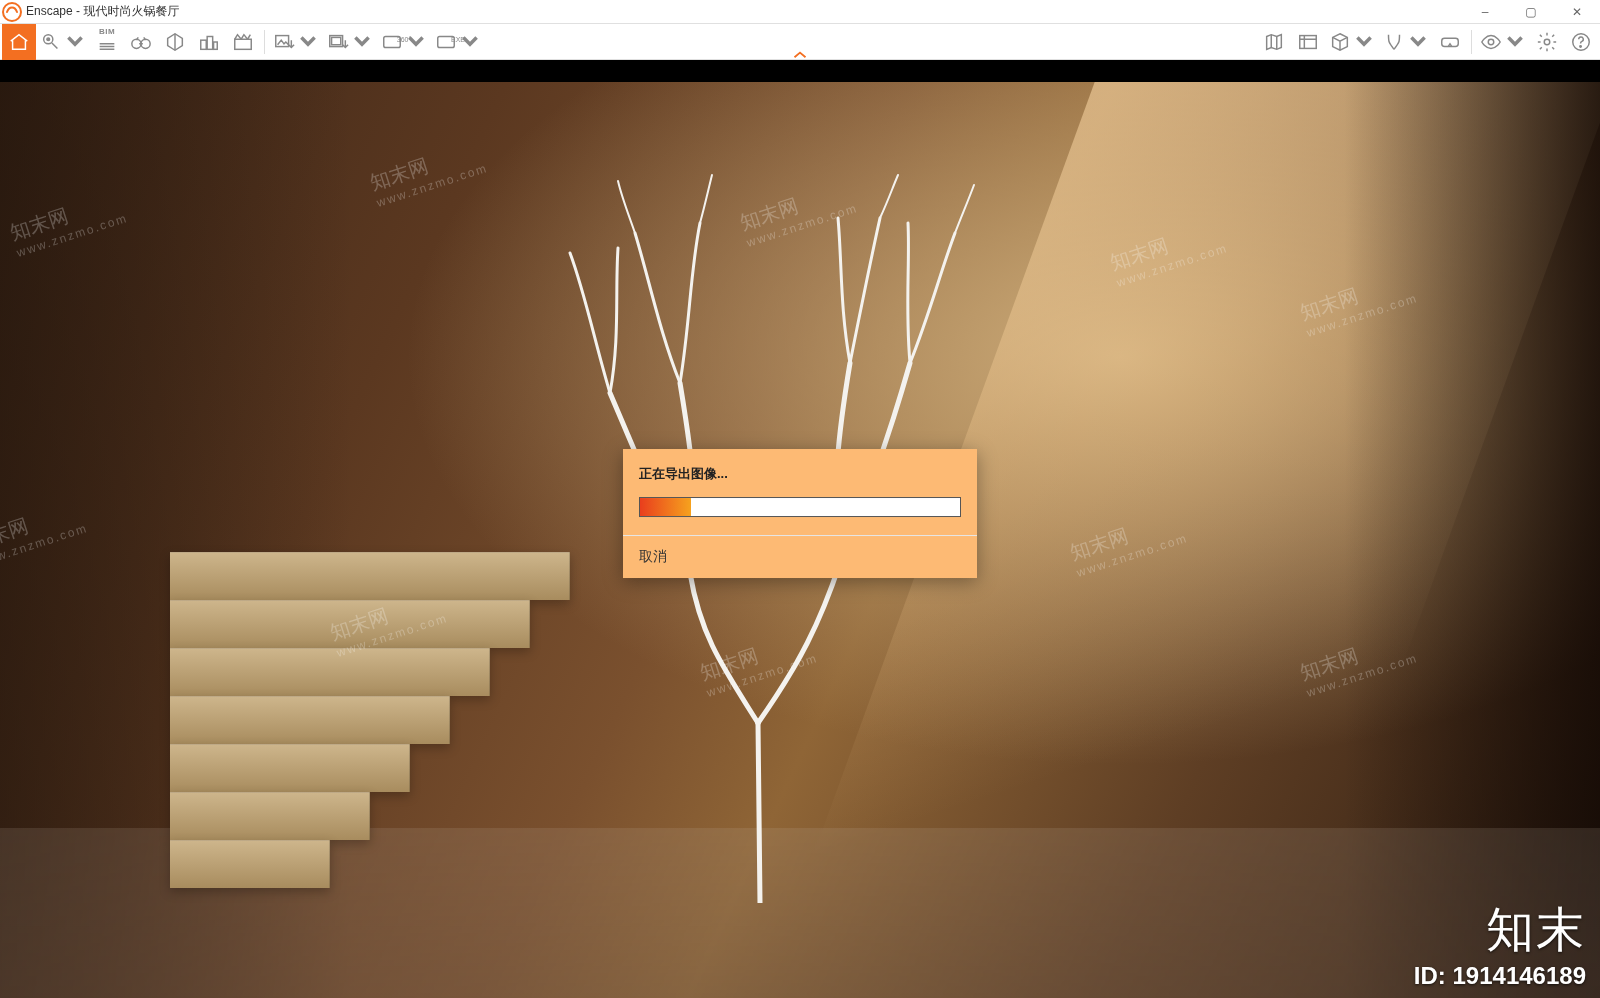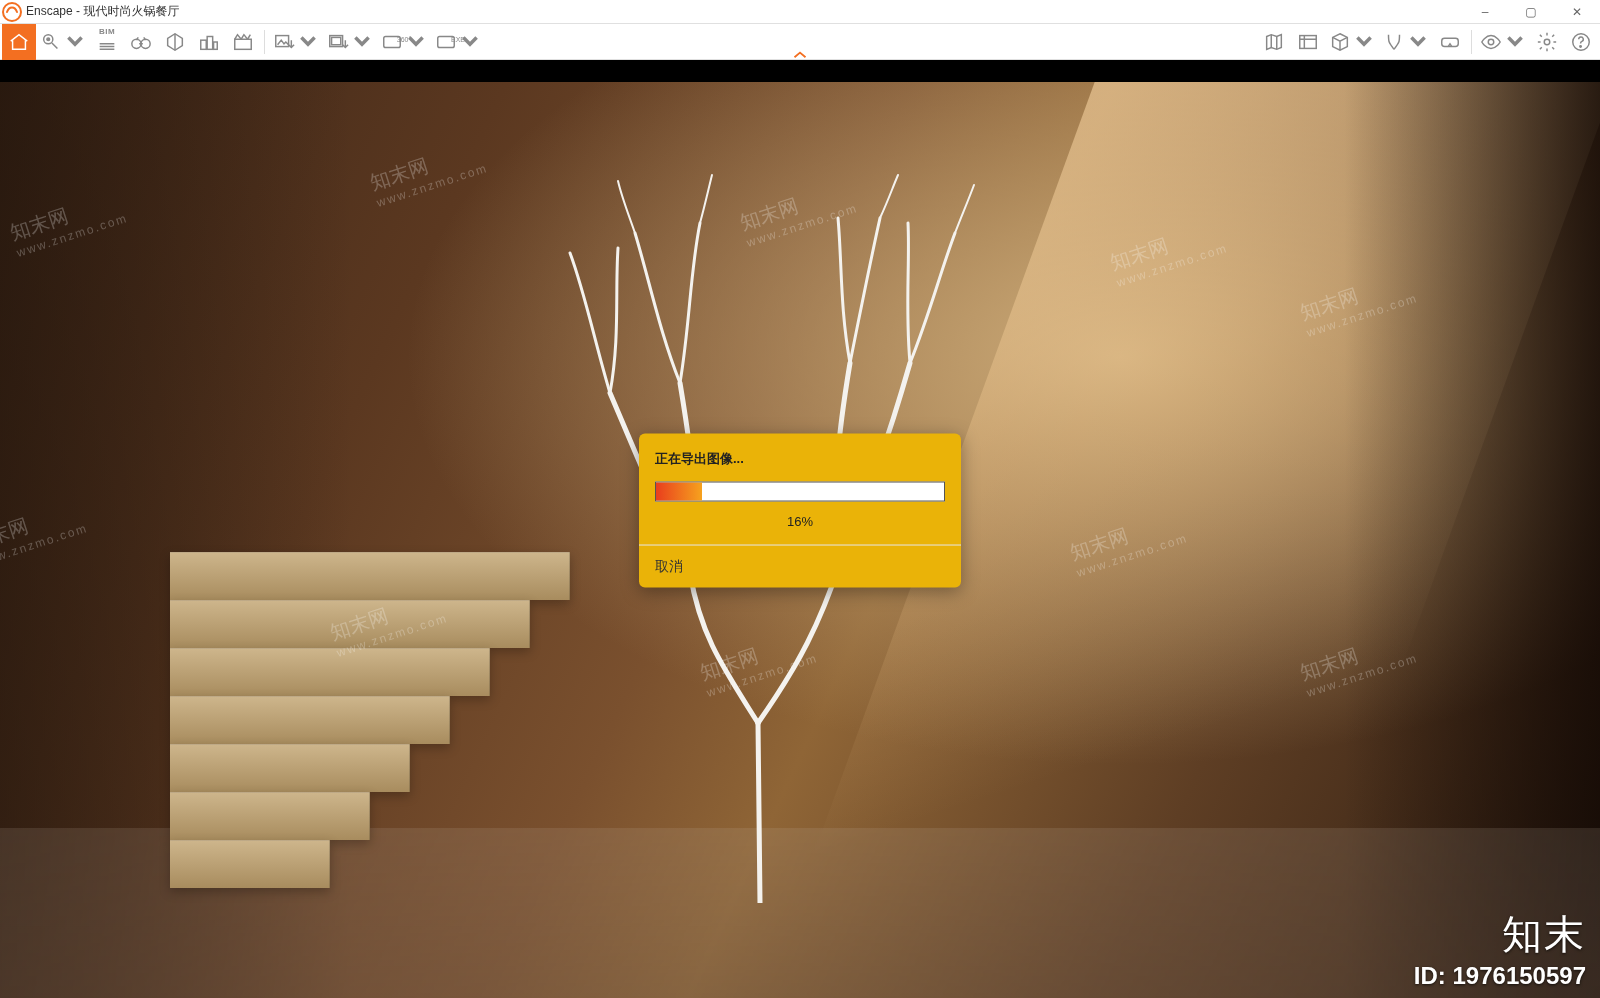--- a/index.html
+++ b/index.html
@@ -161,34 +161,33 @@
     white-space: nowrap;
   }
   .wm small { display: block; font-size: 12px; letter-spacing: 2px; }
   .wm-br {
     position: absolute;
     right: 14px; bottom: 8px;
     color: #fff;
     text-align: right;
     text-shadow: 0 1px 3px rgba(0,0,0,0.7);
   }
-  .wm-br .brand { font-size: 40px; font-weight: 300; letter-spacing: 2px; }
+  .wm-br .brand { font-size: 48px; font-weight: 300; letter-spacing: 2px; }
   .wm-br .idline { font-size: 24px; font-weight: 600; }
 
   
   .dialog {
     position: absolute;
     left: 50%; top: 50%;
     transform: translate(-50%, -62%);
-    width: 322px;
-    background: #eab308;
+    width: 354px;
+    background: #fdba74;
     box-shadow: 0 4px 18px rgba(0,0,0,0.35);
     font-size: 13px;
     color: #222;
-    border-radius: 6px;
   }
   .dialog-body {
     padding: 16px 16px 10px;
   }
   .dialog-title { font-weight: 700; margin-bottom: 14px; }
   .progress-outer {
     width: 100%; height: 20px;
     border: 1px solid #555;
     background: #fff;
     margin-bottom: 8px;
@@ -438,29 +437,28 @@
     <div class="wm" style="left:1110px; top:150px;"><span>知末网</span><small>www.znzmo.com</small></div>
     <div class="wm" style="left:-30px; top:430px;"><span>知末网</span><small>www.znzmo.com</small></div>
     <div class="wm" style="left:330px; top:520px;"><span>知末网</span><small>www.znzmo.com</small></div>
     <div class="wm" style="left:700px; top:560px;"><span>知末网</span><small>www.znzmo.com</small></div>
     <div class="wm" style="left:1070px; top:440px;"><span>知末网</span><small>www.znzmo.com</small></div>
     <div class="wm" style="left:1300px; top:200px;"><span>知末网</span><small>www.znzmo.com</small></div>
     <div class="wm" style="left:1300px; top:560px;"><span>知末网</span><small>www.znzmo.com</small></div>
 
     <div class="wm-br">
       <div class="brand">知末</div>
-      <div class="idline">ID: 1976150597</div>
+      <div class="idline">ID: 1914146189</div>
     </div>
   </div>
 
   <div class="dialog">
     <div class="dialog-body">
       <div class="dialog-title">正在导出图像...</div>
       <div class="progress-outer">
         <div class="progress-inner" style="width: 16%;"></div>
       </div>
-      <div class="progress-label">16%</div>
     </div>
     <div class="dialog-footer">
       <span class="dialog-cancel">取消</span>
     </div>
   </div>
 </div>
 
 </body></html>

